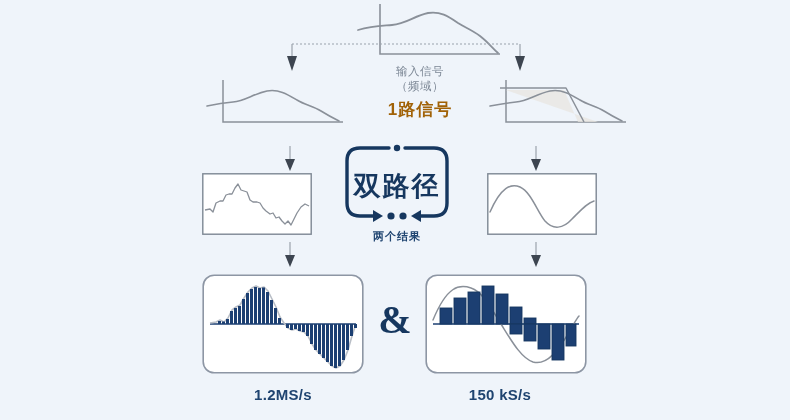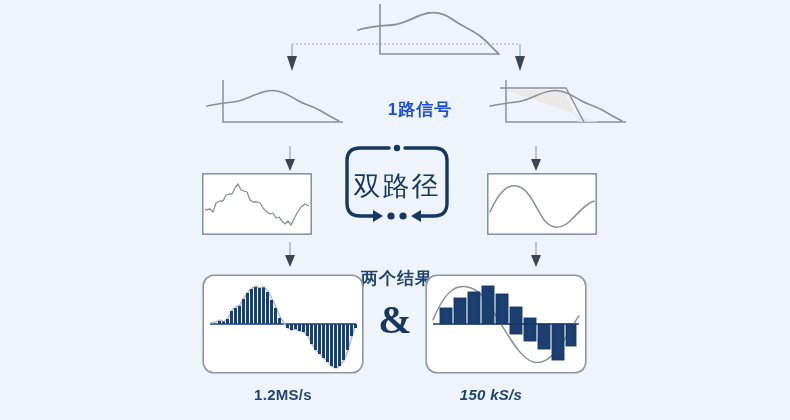--- a/index.html
+++ b/index.html
@@ -24,45 +24,44 @@
   
   .cap-gray {
     color: #7b8694;
     font-size: 11.5px;
     text-align: center;
     line-height: 15px;
     letter-spacing: .5px;
     white-space: pre-line;
   }
   .cap-navy-bold {
-    color: #1d4ed8;
+    color: #a16207;
     font-size: 17px;
     font-weight: bold;
     text-align: center;
     letter-spacing: 1px;
   }
   .cap-navy-mid {
     color: #1f4470;
-    font-size: 17px;
+    font-size: 11px;
     font-weight: bold;
     text-align: center;
     letter-spacing: 1px;
-    margin-top: 38px;
   }
   .cap-rate {
     color: #1f4470;
     font-size: 15px;
     font-weight: bold;
     text-align: center;
     letter-spacing: .3px;
   }
   .badge-text {
     color: #16375f;
     font-size: 27px;
-    font-weight: normal;
+    font-weight: bold;
     letter-spacing: 2px;
     text-align: center;
   }
   .amp {
     color: #16375f;
     font-size: 40px;
     font-weight: bold;
     font-family: "Liberation Serif", serif;
     line-height: 1;
   }
@@ -73,20 +72,22 @@
 
 <div id="stage">
 
   <div class="abs" style="left:340px; top:4px;">
     <svg width="160" height="58" viewBox="0 0 160 58">
       <path d="M40 0 L40 50 L160 50" fill="none" stroke="#8a9099" stroke-width="1.6"></path>
       <path d="M18 26 C32 22, 40 22, 52 21 C66 20, 74 12, 88 9 C100 7, 108 12, 118 19 C126 24, 132 26, 140 32 C148 38, 152 44, 158 49" fill="none" stroke="#8a9099" stroke-width="1.8" stroke-linecap="round"></path>
     </svg>
   </div>
 
+  <div class="abs cap-gray" style="left:350px; top:64px; width:140px;">输入信号
+（频域）</div>
 
   <div class="abs cap-navy-bold" style="left:350px; top:98px; width:140px;">1路信号</div>
 
   <div class="abs" style="left:286px; top:38px;">
     <svg width="240" height="38" viewBox="0 0 240 38">
       <line x1="6" y1="6" x2="234" y2="6" stroke="#9aa2ac" stroke-width="1.2" stroke-dasharray="2 2"></line>
       <line x1="6" y1="6" x2="6" y2="18" stroke="#9aa2ac" stroke-width="1.2"></line>
       <line x1="234" y1="6" x2="234" y2="18" stroke="#9aa2ac" stroke-width="1.2"></line>
       <polygon points="1,18 11,18 6,33" fill="#3d4550"></polygon>
       <polygon points="229,18 239,18 234,33" fill="#3d4550"></polygon>
@@ -236,15 +237,15 @@
 
       <g fill="#1c3f72" stroke="#16375f" stroke-width="0.9">
         <rect x="85" y="50" width="12" height="10"></rect>
         <rect x="99" y="50" width="12" height="17"></rect>
         <rect x="113" y="50" width="12" height="25"></rect>
         <rect x="127" y="50" width="12" height="36"></rect>
         <rect x="141" y="50" width="10" height="22"></rect>
       </g>
     </svg>
   </div>
-  <div class="abs cap-rate" style="left:410px; top:386px; width:162px;font-style:italic;">150 kS/s</div>
+  <div class="abs cap-rate" style="left:419px; top:386px; width:162px;">150 kS/s</div>
 
 </div>
 
 </body></html>

